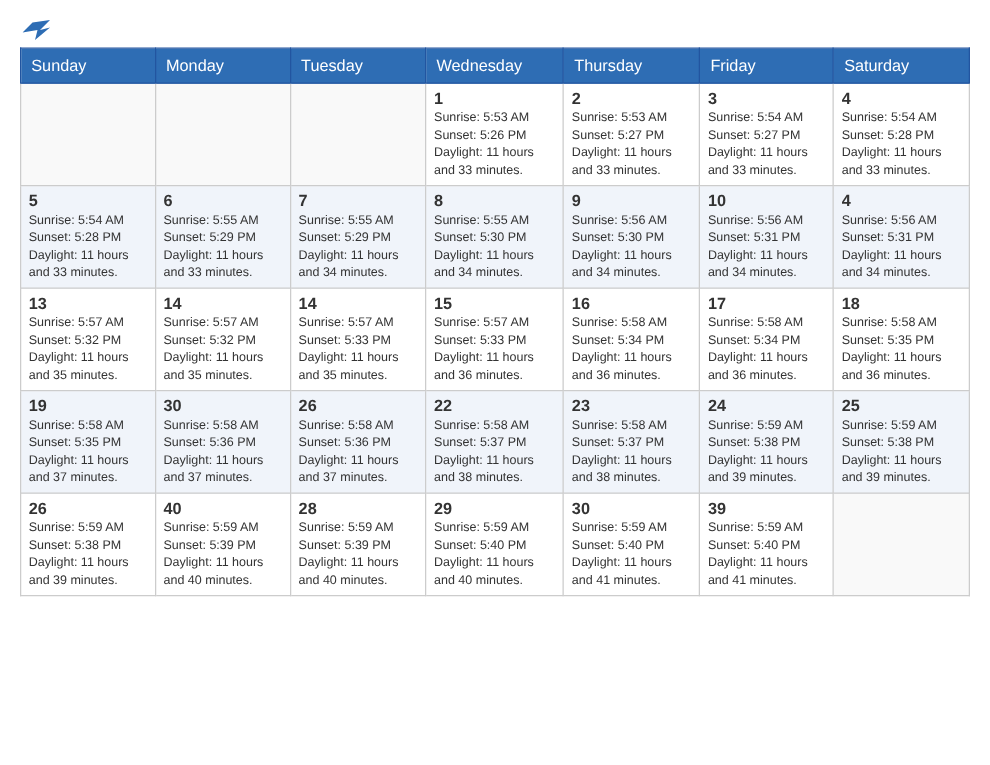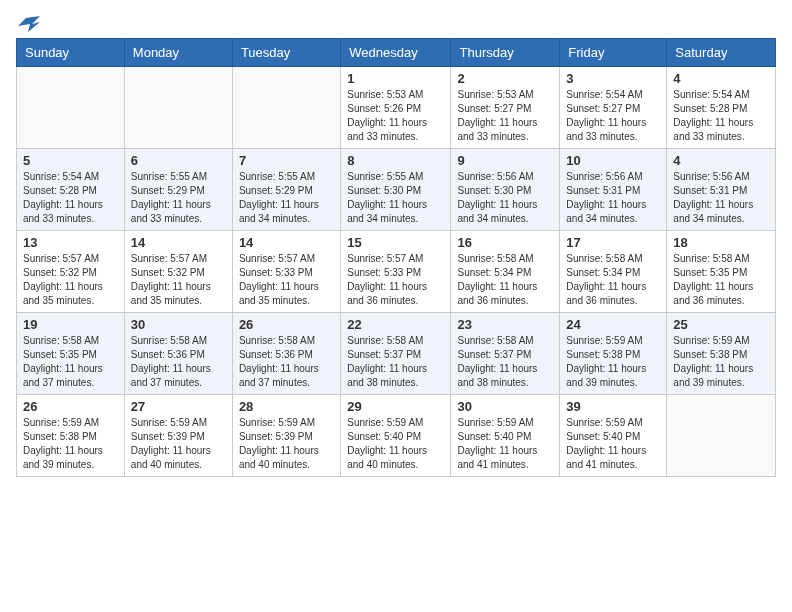--- a/index.html
+++ b/index.html
@@ -221,21 +221,21 @@
           <div class="cell-date">25</div>
           <div class="cell-info">Sunrise: 5:59 AM<br>Sunset: 5:38 PM<br>Daylight: 11 hours and 39 minutes.</div>
         </td>
       </tr>
       <tr>
         <td>
           <div class="cell-date">26</div>
           <div class="cell-info">Sunrise: 5:59 AM<br>Sunset: 5:38 PM<br>Daylight: 11 hours and 39 minutes.</div>
         </td>
         <td>
-          <div class="cell-date">27</div>
+          <div class="cell-date">40</div>
           <div class="cell-info">Sunrise: 5:59 AM<br>Sunset: 5:39 PM<br>Daylight: 11 hours and 40 minutes.</div>
         </td>
         <td>
           <div class="cell-date">28</div>
           <div class="cell-info">Sunrise: 5:59 AM<br>Sunset: 5:39 PM<br>Daylight: 11 hours and 40 minutes.</div>
         </td>
         <td>
           <div class="cell-date">29</div>
           <div class="cell-info">Sunrise: 5:59 AM<br>Sunset: 5:40 PM<br>Daylight: 11 hours and 40 minutes.</div>
         </td>

